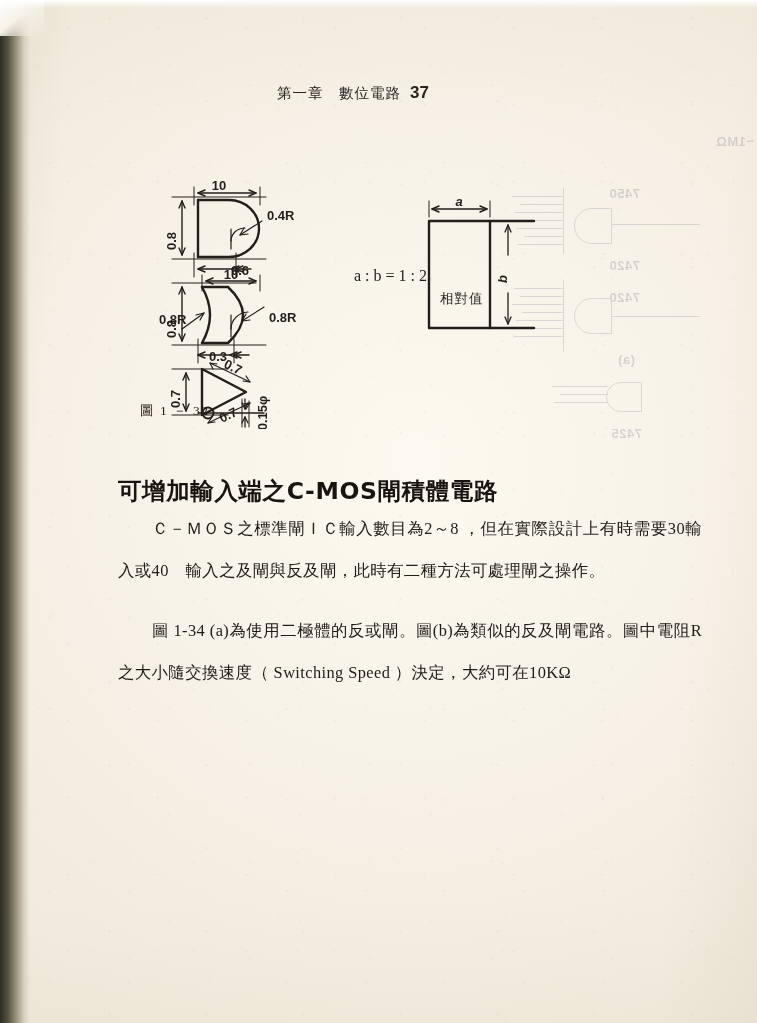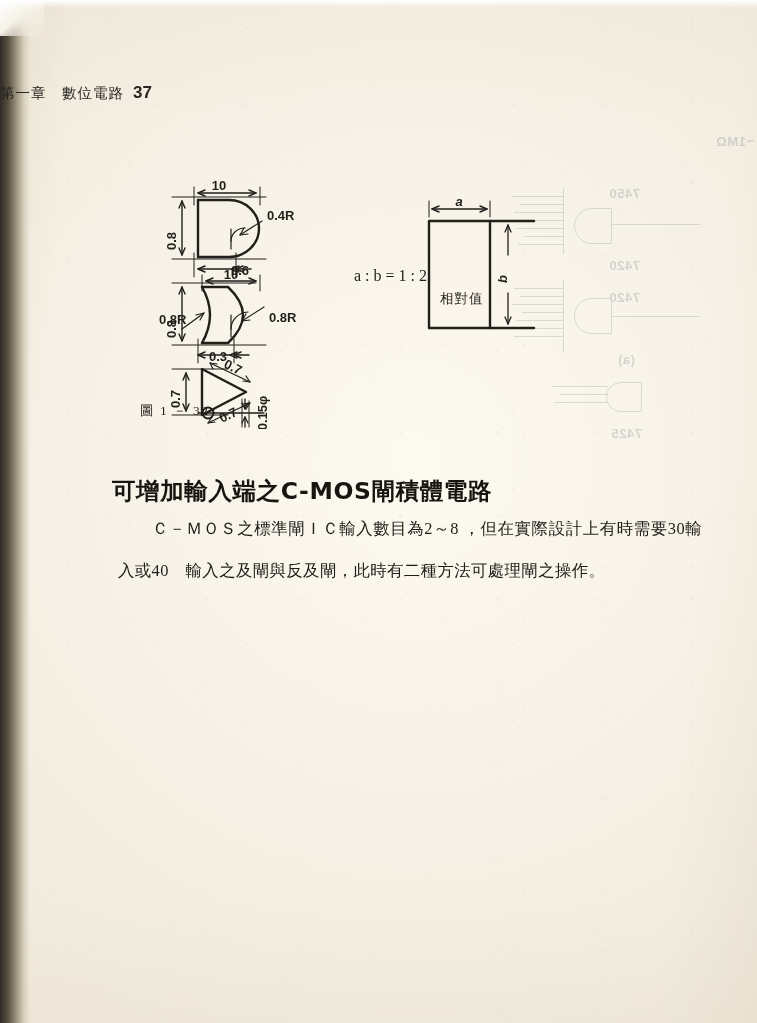--- a/index.html
+++ b/index.html
@@ -95,21 +95,21 @@
   .bleed-bus {
     position: absolute;
     border-left: 1px solid #5b6a80;
   }
 
   
   #running-header {
     position: absolute;
     left: 0; top: 83px;
     width: 706px;
-    text-align: left;
+    text-align: center;
     font-size: 14.5px;
     letter-spacing: 1px;
     color: #282420;
   }
   #running-header .page-no {
     font-family: "Liberation Sans", sans-serif;
     font-weight: 700;
     font-size: 17px;
     letter-spacing: 0;
     margin-left: 9px;
@@ -136,21 +136,21 @@
     position: absolute;
     left: 440px; top: 290px;
     font-size: 13.5px;
     letter-spacing: 1px;
     color: #241f1a;
   }
 
   
   #section-heading {
     position: absolute;
-    left: 112px; top: 455px;
+    left: 118px; top: 455px;
     width: 600px;
     font-family: "DejaVu Sans", "Liberation Sans", sans-serif;
     font-weight: 700;
     font-size: 23.5px;
     letter-spacing: .6px;
     color: #181511;
     white-space: nowrap;
   }
 
   
@@ -399,15 +399,16 @@
   </div>
 
   <div id="relative-value-label">相對值</div>
 
   <div id="figure-caption">圖 1 － 32</div>
 
   <h2 id="section-heading">可增加輸入端之C-MOS閘積體電路</h2>
 
   <div id="body-text">
     <p class="para p1">　　Ｃ－ＭＯＳ之標準閘ＩＣ輸入數目為2～8 ，但在實際設計上有時需要30輸入或40　輸入之及閘與反及閘，此時有二種方法可處理閘之操作。</p>
+    <p class="para p4">　　圖 1-34 (a)為使用二極體的反或閘。圖(b)為類似的反及閘電路。圖中電阻R之大小隨交換速度（ Switching Speed ）決定，大約可在10KΩ</p>
   </div>
 
 </div>
 
 </body></html>

